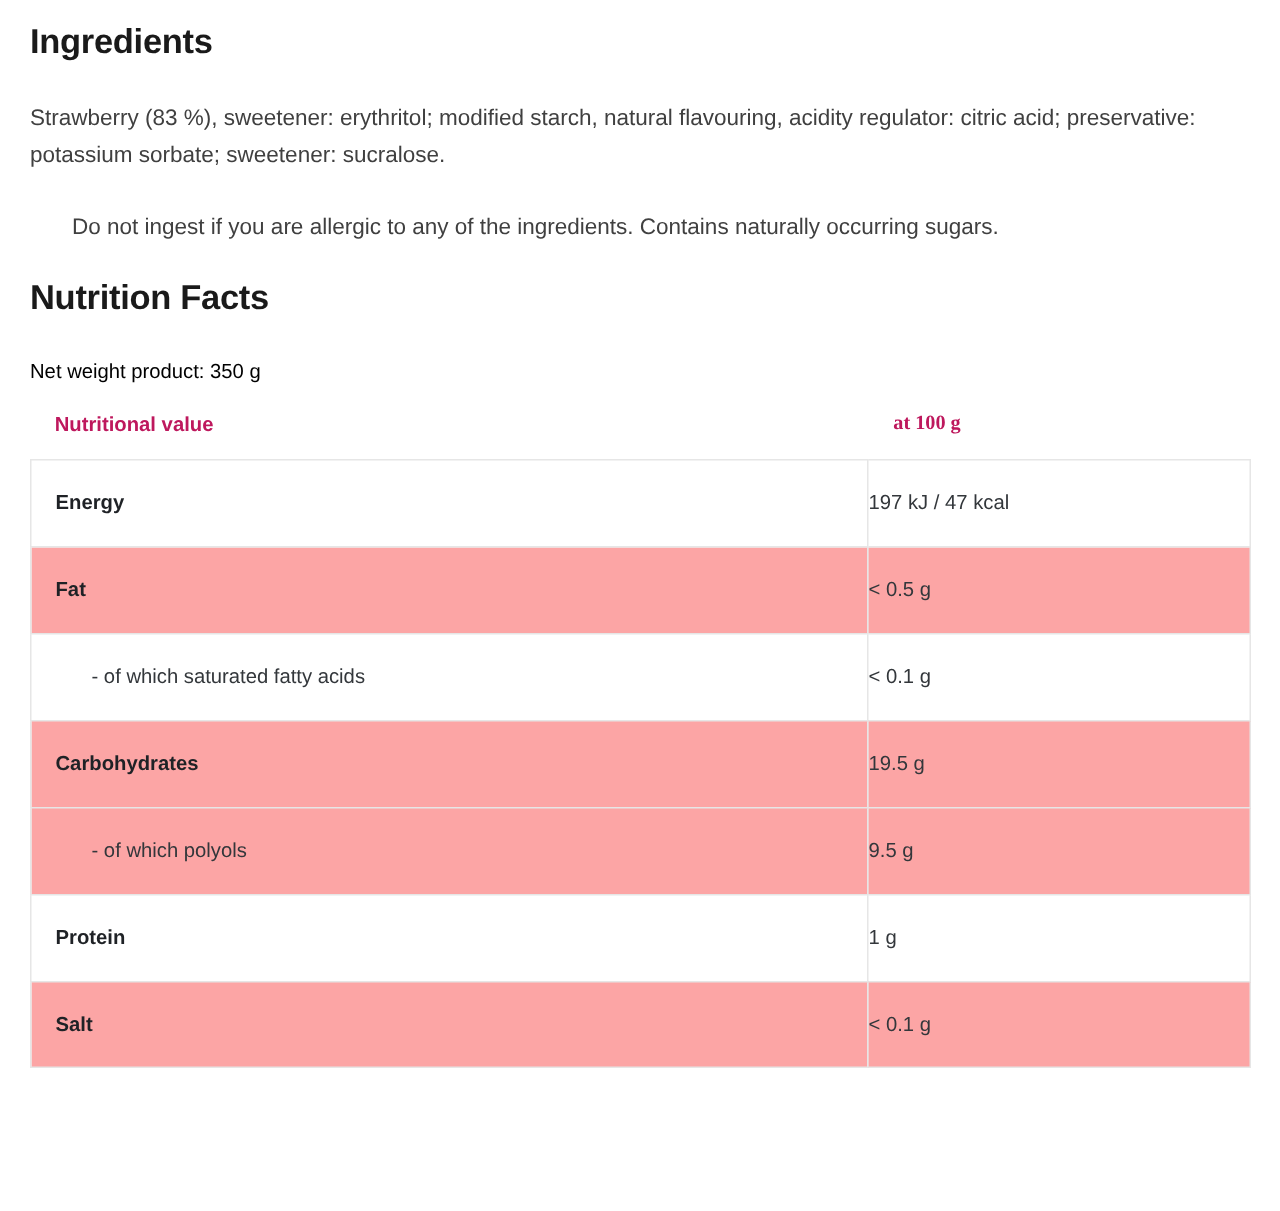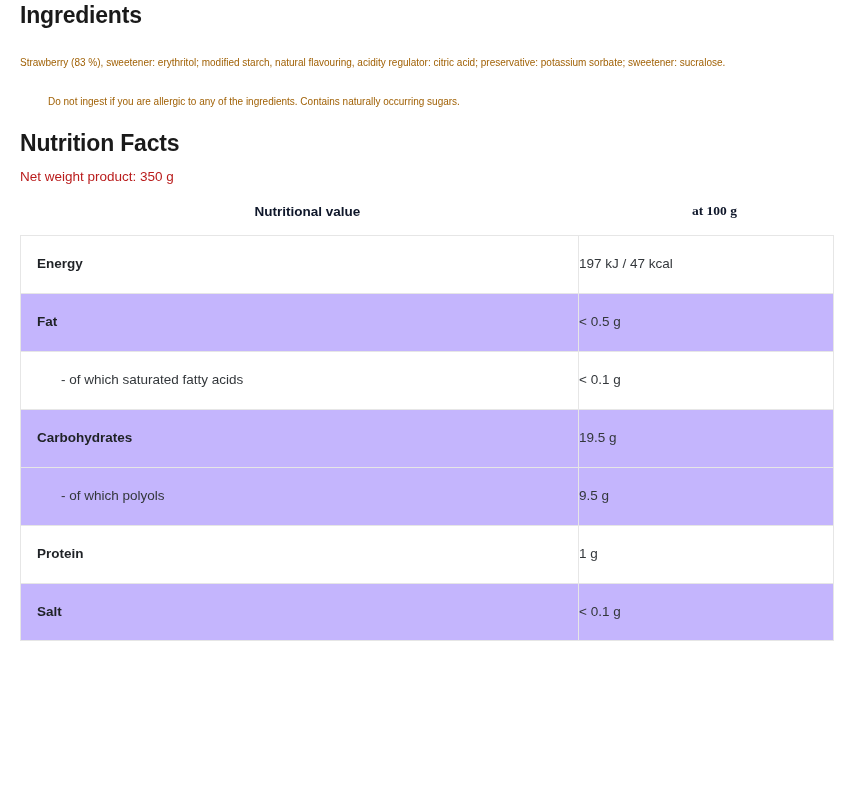--- a/index.html
+++ b/index.html
@@ -20,56 +20,56 @@
     padding: 0 20px;
   }
   h2.section-title {
     font-size: 23px;
     line-height: 1.2;
     font-weight: 700;
     color: #1a1a1a;
     margin: 0;
     letter-spacing: -0.2px;
   }
-  #ingredients-title { padding-top: 2px; }
+  #ingredients-title { padding-top: 14px; }
   #nutrition-title { padding-top: 20px; }
 
   p.body-text {
-    font-size: 10px;
+    font-size: 15px;
     line-height: 1.72;
-    color: #a16207;
+    color: #404040;
     margin: 0;
     max-width: 812px;
   }
   #ingredients-paragraph { margin-top: 24px; }
   #allergens-paragraph { margin-top: 22px; }
   #warning-paragraph { margin-top: 22px; margin-left: 28px; }
 
   .net-weight {
     font-size: 13.5px;
     line-height: 1.6;
-    color: #b91c1c;
-    margin-top: 8px;
+    color: #000000;
+    margin-top: 24px;
   }
 
   table.nutrition-table {
     margin-top: 16px;
     width: 813px;
     border-collapse: collapse;
     table-layout: fixed;
     font-size: 13.5px;
   }
   table.nutrition-table col.col-name { width: 558px; }
   table.nutrition-table col.col-value { width: 255px; }
 
   table.nutrition-table thead th {
-    text-align: center;
+    text-align: left;
     font-size: 13.5px;
     font-weight: 700;
-    color: #0f172a;
+    color: #be185d;
     padding: 0 0 16px 16px;
     border: none;
     background: transparent;
   }
   table.nutrition-table thead th.value-head {
     padding-left: 17px;
     font-family: Liberation Serif, serif;
   }
 
   table.nutrition-table tbody td {
@@ -86,21 +86,21 @@
   table.nutrition-table tbody td.label-cell.sub {
     font-weight: 400;
     color: #33373b;
     padding-left: 40px;
   }
   table.nutrition-table tbody td.value-cell {
     font-weight: 400;
     padding-left: 0;
   }
   table.nutrition-table tbody tr.alt td {
-    background: #c4b5fd;
+    background: #fca5a5;
   }
 </style>
 </head>
 <body>
 
 <div class="page">
 
   <h2 class="section-title" id="ingredients-title">Ingredients</h2>
 
   <p class="body-text" id="ingredients-paragraph">Strawberry (83 %), sweetener: erythritol; modified starch, natural flavouring, acidity regulator: citric acid; preservative: potassium sorbate; sweetener: sucralose.</p>

